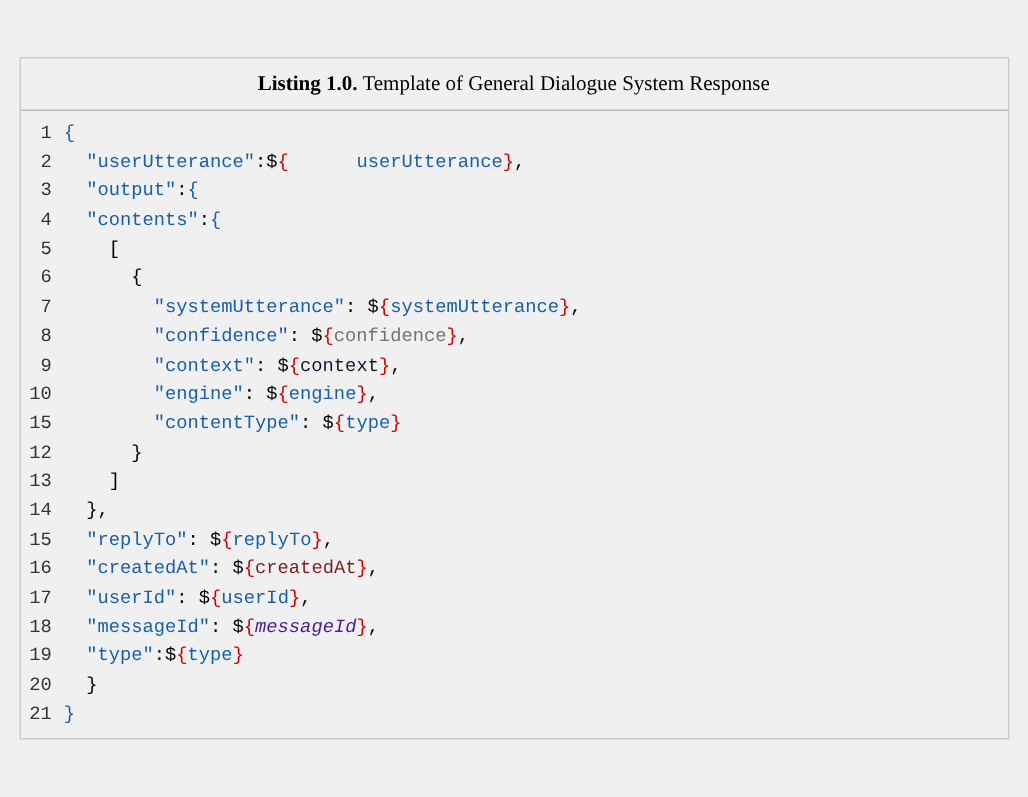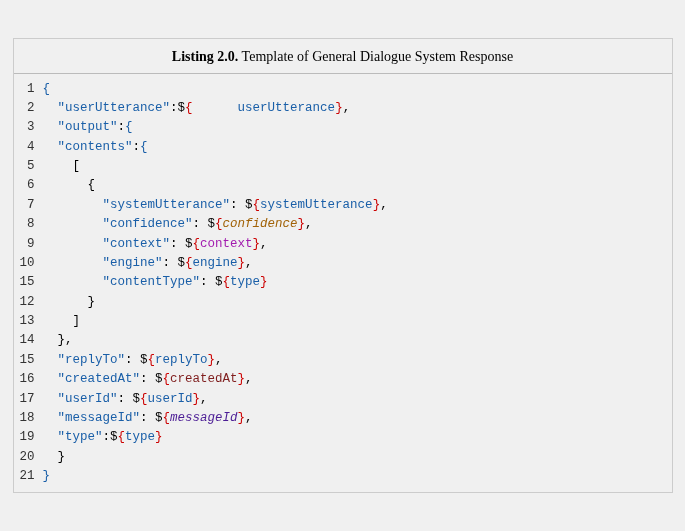--- a/index.html
+++ b/index.html
@@ -75,21 +75,21 @@
       color: #333;
       font-size: 12.5px;
       line-height: 1.55;
     }
   </style>
 </head>
 <body>
 
 <div class="listing-container">
   <div class="listing-title">
-    <strong>Listing 2.0.</strong>
+    <strong>Listing 1.0.</strong>
     <span> Template of General Dialogue System Response</span>
   </div>
   <div class="code-area">
     <div class="line-numbers" id="line-numbers">
         <span class="ln">1</span>
         <span class="ln">2</span>
         <span class="ln">3</span>
         <span class="ln">4</span>
         <span class="ln">5</span>
         <span class="ln">6</span>
@@ -110,22 +110,22 @@
         <span class="ln">21</span>
       </div>
     <div class="code-lines" id="code-lines">
         <div class="code-line"><span style="color: rgb(26, 95, 168);">{</span></div>
         <div class="code-line"><span style="color: rgb(0, 0, 0);">  </span><span style="color: rgb(26, 95, 168);">"userUtterance"</span><span style="color: rgb(0, 0, 0);">:$</span><span style="color: rgb(204, 0, 0);">{</span><span style="color: rgb(26, 95, 168); margin-left: 45px;">userUtterance</span><span style="color: rgb(204, 0, 0);">}</span><span style="color: rgb(0, 0, 0);">,</span></div>
         <div class="code-line"><span style="color: rgb(0, 0, 0);">  </span><span style="color: rgb(26, 95, 168);">"output"</span><span style="color: rgb(0, 0, 0);">:</span><span style="color: rgb(26, 95, 168);">{</span></div>
         <div class="code-line"><span style="color: rgb(0, 0, 0);">  </span><span style="color: rgb(26, 95, 168);">"contents"</span><span style="color: rgb(0, 0, 0);">:</span><span style="color: rgb(26, 95, 168);">{</span></div>
         <div class="code-line"><span style="color: rgb(0, 0, 0);">    [</span></div>
         <div class="code-line"><span style="color: rgb(0, 0, 0);">      {</span></div>
         <div class="code-line"><span style="color: rgb(0, 0, 0);">        </span><span style="color: rgb(26, 95, 168);">"systemUtterance"</span><span style="color: rgb(0, 0, 0);">: $</span><span style="color: rgb(204, 0, 0);">{</span><span style="color: rgb(26, 95, 168);">systemUtterance</span><span style="color: rgb(204, 0, 0);">}</span><span style="color: rgb(0, 0, 0);">,</span></div>
-        <div class="code-line"><span style="color: rgb(0, 0, 0);">        </span><span style="color: rgb(26, 95, 168);">"confidence"</span><span style="color: rgb(0, 0, 0);">: $</span><span style="color: rgb(204, 0, 0);">{</span><span style="color: #a16207; font-style: italic;">confidence</span><span style="color: rgb(204, 0, 0);">}</span><span style="color: rgb(0, 0, 0);">,</span></div>
-        <div class="code-line"><span style="color: rgb(0, 0, 0);">        </span><span style="color: rgb(26, 95, 168);">"context"</span><span style="color: rgb(0, 0, 0);">: $</span><span style="color: rgb(204, 0, 0);">{</span><span style="color: #a21caf; text-align: right;">context</span><span style="color: rgb(204, 0, 0);">}</span><span style="color: rgb(0, 0, 0);">,</span></div>
+        <div class="code-line"><span style="color: rgb(0, 0, 0);">        </span><span style="color: rgb(26, 95, 168);">"confidence"</span><span style="color: rgb(0, 0, 0);">: $</span><span style="color: rgb(204, 0, 0);">{</span><span style="color: #737373;">confidence</span><span style="color: rgb(204, 0, 0);">}</span><span style="color: rgb(0, 0, 0);">,</span></div>
+        <div class="code-line"><span style="color: rgb(0, 0, 0);">        </span><span style="color: rgb(26, 95, 168);">"context"</span><span style="color: rgb(0, 0, 0);">: $</span><span style="color: rgb(204, 0, 0);">{</span><span style="color: #0f172a; text-align: right;">context</span><span style="color: rgb(204, 0, 0);">}</span><span style="color: rgb(0, 0, 0);">,</span></div>
         <div class="code-line"><span style="color: rgb(0, 0, 0);">        </span><span style="color: rgb(26, 95, 168);">"engine"</span><span style="color: rgb(0, 0, 0);">: $</span><span style="color: rgb(204, 0, 0);">{</span><span style="color: rgb(26, 95, 168);">engine</span><span style="color: rgb(204, 0, 0);">}</span><span style="color: rgb(0, 0, 0);">,</span></div>
         <div class="code-line"><span style="color: rgb(0, 0, 0);">        </span><span style="color: rgb(26, 95, 168);">"contentType"</span><span style="color: rgb(0, 0, 0);">: $</span><span style="color: rgb(204, 0, 0);">{</span><span style="color: rgb(26, 95, 168);">type</span><span style="color: rgb(204, 0, 0);">}</span></div>
         <div class="code-line"><span style="color: rgb(0, 0, 0);">      }</span></div>
         <div class="code-line"><span style="color: rgb(0, 0, 0);">    ]</span></div>
         <div class="code-line"><span style="color: rgb(0, 0, 0);">  },</span></div>
         <div class="code-line"><span style="color: rgb(0, 0, 0);">  </span><span style="color: rgb(26, 95, 168);">"replyTo"</span><span style="color: rgb(0, 0, 0);">: $</span><span style="color: rgb(204, 0, 0);">{</span><span style="color: rgb(26, 95, 168);">replyTo</span><span style="color: rgb(204, 0, 0);">}</span><span style="color: rgb(0, 0, 0);">,</span></div>
         <div class="code-line"><span style="color: rgb(0, 0, 0);">  </span><span style="color: rgb(26, 95, 168);">"createdAt"</span><span style="color: rgb(0, 0, 0);">: $</span><span style="color: rgb(204, 0, 0);">{</span><span style="color: #7f1d1d;">createdAt</span><span style="color: rgb(204, 0, 0);">}</span><span style="color: rgb(0, 0, 0);">,</span></div>
         <div class="code-line"><span style="color: rgb(0, 0, 0);">  </span><span style="color: rgb(26, 95, 168);">"userId"</span><span style="color: rgb(0, 0, 0);">: $</span><span style="color: rgb(204, 0, 0);">{</span><span style="color: rgb(26, 95, 168);">userId</span><span style="color: rgb(204, 0, 0);">}</span><span style="color: rgb(0, 0, 0);">,</span></div>
         <div class="code-line"><span style="color: rgb(0, 0, 0);">  </span><span style="color: rgb(26, 95, 168);">"messageId"</span><span style="color: rgb(0, 0, 0);">: $</span><span style="color: rgb(204, 0, 0);">{</span><span style="color: #4c1d95; font-style: italic;">messageId</span><span style="color: rgb(204, 0, 0);">}</span><span style="color: rgb(0, 0, 0);">,</span></div>
         <div class="code-line"><span style="color: rgb(0, 0, 0);">  </span><span style="color: rgb(26, 95, 168);">"type"</span><span style="color: rgb(0, 0, 0);">:$</span><span style="color: rgb(204, 0, 0);">{</span><span style="color: rgb(26, 95, 168);">type</span><span style="color: rgb(204, 0, 0);">}</span></div>

